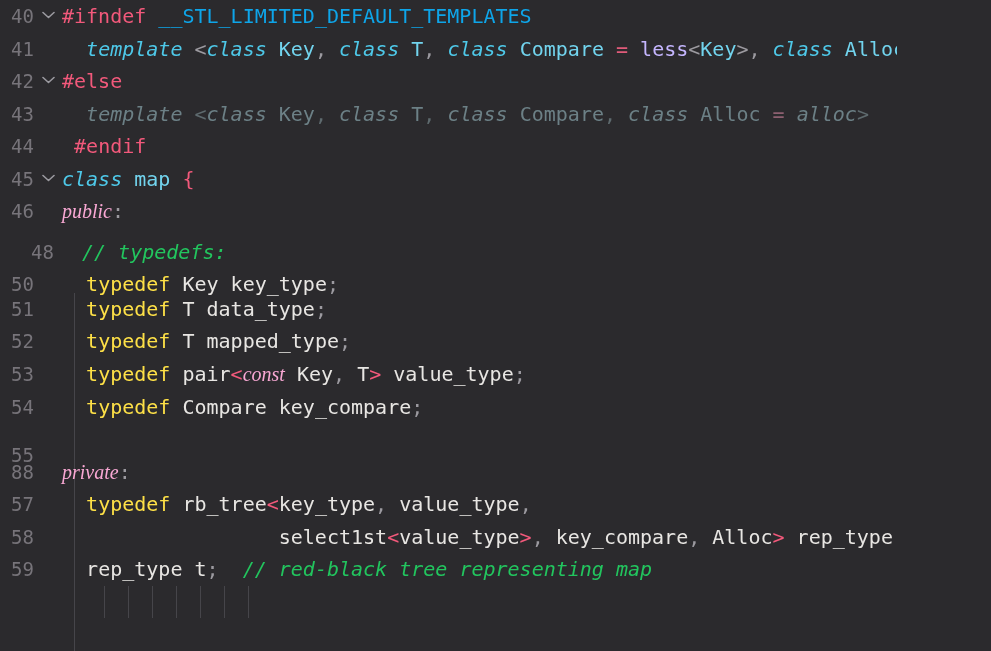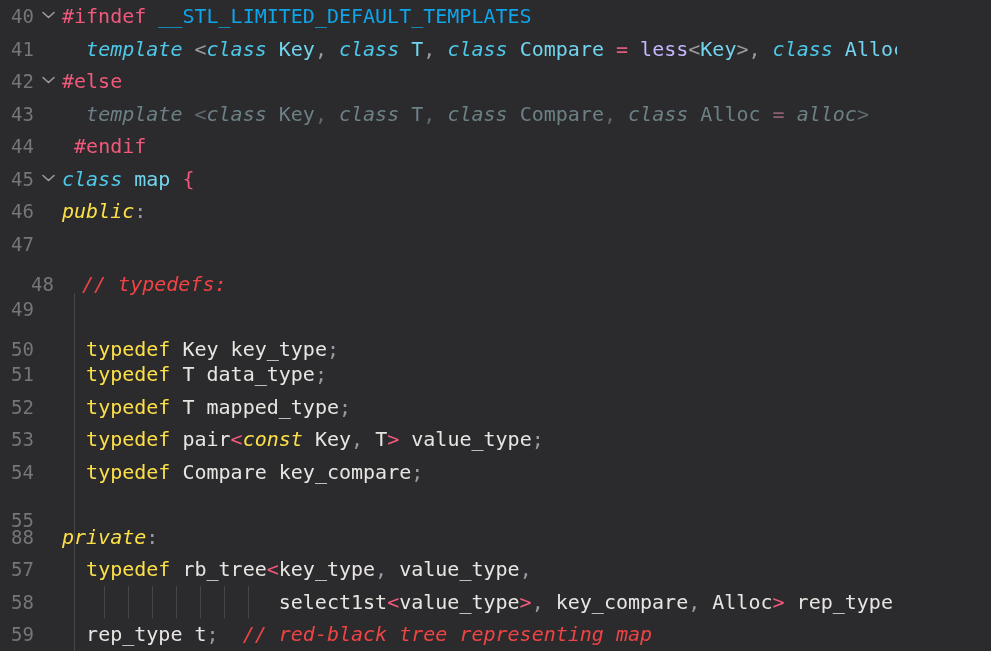--- a/index.html
+++ b/index.html
@@ -74,29 +74,29 @@
   .guide {
     position: absolute;
     width: 1px;
     background: #46454a;
   }
 
   
   .t-pp      { color: #f2597b; }            
   .t-macro   { color: #0ea5e9; }            
   .t-kw      { color: #fde047; }            
-  .t-kw-i    { color: #fde047; font-style: italic; }
+  .t-kw-i    { color: #f9a8d4; font-style: italic; font-family: Liberation Serif, serif; }
   .t-type-i  { color: #4ec8e8; font-style: italic; } 
   .t-type    { color: #72d4ee; }            
   .t-plain   { color: #e8e6e3; }            
   .t-white-b { color: #c4b5fd; }            
   .t-punc    { color: #9c9aa0; }            
   .t-punc-r  { color: #f2597b; }            
   .t-op      { color: #e05b7a; }            
-  .t-comment { color: #ef4444; font-style: italic; }
+  .t-comment { color: #22c55e; font-style: italic; }
   .t-dim     { color: #6c8086; font-style: italic; } 
   .t-dim-n   { color: #6c8086; font-style: normal; }
   .t-dim-op  { color: #8d6070; }
   .t-dim-p   { color: #5e6a6e; }
 </style>
 </head>
 <body>
 
 <div id="editor">
   <div class="guides" id="guides">
@@ -116,23 +116,21 @@
       <div class="row" style="top: 0px;"><span class="gutter-num">41</span><span class="line-text"><span class="t-plain">  </span><span class="t-type-i">template</span><span class="t-plain"> </span><span class="t-punc">&lt;</span><span class="t-type-i">class</span><span class="t-plain"> </span><span class="t-type">Key</span><span class="t-punc">,</span><span class="t-plain"> </span><span class="t-type-i">class</span><span class="t-plain"> </span><span class="t-type">T</span><span class="t-punc">,</span><span class="t-plain"> </span><span class="t-type-i">class</span><span class="t-plain"> </span><span class="t-type">Compare</span><span class="t-plain"> </span><span class="t-op">=</span><span class="t-plain"> </span><span class="t-white-b">less</span><span class="t-punc">&lt;</span><span class="t-type">Key</span><span class="t-punc">&gt;</span><span class="t-punc">,</span><span class="t-plain"> </span><span class="t-type-i">class</span><span class="t-plain"> </span><span class="t-type">Alloc</span><span class="t-plain"> </span><span class="t-op">=</span><span class="t-plain"> </span><span class="t-type-i">alloc</span></span></div>
       <div class="row" style="top: 0px;"><span class="gutter-num">42</span><span class="fold"><svg width="13" height="8" viewBox="0 0 13 8">
             <path d="M1 1.5 L6.5 6.5 L12 1.5" fill="none" stroke="#9b9aa0" stroke-width="1.6" stroke-linecap="round" stroke-linejoin="round"></path>
           </svg></span><span class="line-text"><span class="t-pp">#else</span></span></div>
       <div class="row" style="top: 0px;"><span class="gutter-num">43</span><span class="line-text"><span class="t-dim-n">  </span><span class="t-dim">template</span><span class="t-dim-n"> </span><span class="t-dim-p">&lt;</span><span class="t-dim">class</span><span class="t-dim-n"> </span><span class="t-dim-n">Key</span><span class="t-dim-p">,</span><span class="t-dim-n"> </span><span class="t-dim">class</span><span class="t-dim-n"> </span><span class="t-dim-n">T</span><span class="t-dim-p">,</span><span class="t-dim-n"> </span><span class="t-dim">class</span><span class="t-dim-n"> </span><span class="t-dim-n">Compare</span><span class="t-dim-p">,</span><span class="t-dim-n"> </span><span class="t-dim">class</span><span class="t-dim-n"> </span><span class="t-dim-n">Alloc</span><span class="t-dim-n"> </span><span class="t-dim-op">=</span><span class="t-dim-n"> </span><span class="t-dim">alloc</span><span class="t-dim-p">&gt;</span></span></div>
       <div class="row" style="top: 0px;"><span class="gutter-num">44</span><span class="line-text"><span class="t-plain"> </span><span class="t-pp">#endif</span></span></div>
       <div class="row" style="top: 0px;"><span class="gutter-num">45</span><span class="fold"><svg width="13" height="8" viewBox="0 0 13 8">
             <path d="M1 1.5 L6.5 6.5 L12 1.5" fill="none" stroke="#9b9aa0" stroke-width="1.6" stroke-linecap="round" stroke-linejoin="round"></path>
           </svg></span><span class="line-text"><span class="t-type-i">class</span><span class="t-plain"> </span><span class="t-type">map</span><span class="t-plain"> </span><span class="t-punc-r">{</span></span></div>
       <div class="row" style="top: 0px;"><span class="gutter-num">46</span><span class="line-text"><span class="t-kw-i">public</span><span class="t-punc">:</span></span></div>
-      <div class="row" style="top: 0px;"><span class="gutter-num">47</span><span class="line-text"></span></div>
       <div class="row" style="top: 8px; margin-left: 20px;"><span class="gutter-num">48</span><span class="line-text"><span class="t-comment">// typedefs:</span></span></div>
-      <div class="row" style="top: 0px;"><span class="gutter-num">49</span><span class="line-text"></span></div>
       <div class="row" style="top: 8px; padding-left: 32px;"><span class="gutter-num">50</span><span class="line-text"><span class="t-plain">  </span><span class="t-kw">typedef</span><span class="t-plain"> </span><span class="t-plain">Key</span><span class="t-plain"> </span><span class="t-plain">key_type</span><span class="t-punc">;</span></span></div>
       <div class="row" style="top: 0px;"><span class="gutter-num">51</span><span class="line-text"><span class="t-plain">  </span><span class="t-kw">typedef</span><span class="t-plain"> </span><span class="t-plain">T</span><span class="t-plain"> </span><span class="t-plain">data_type</span><span class="t-punc">;</span></span></div>
       <div class="row" style="top: 0px;"><span class="gutter-num">52</span><span class="line-text"><span class="t-plain">  </span><span class="t-kw">typedef</span><span class="t-plain"> </span><span class="t-plain">T</span><span class="t-plain"> </span><span class="t-plain">mapped_type</span><span class="t-punc">;</span></span></div>
       <div class="row" style="top: 0px;"><span class="gutter-num">53</span><span class="line-text"><span class="t-plain">  </span><span class="t-kw">typedef</span><span class="t-plain"> </span><span class="t-plain">pair</span><span class="t-punc-r">&lt;</span><span class="t-kw-i">const</span><span class="t-plain"> </span><span class="t-plain">Key</span><span class="t-punc">,</span><span class="t-plain"> </span><span class="t-plain">T</span><span class="t-punc-r">&gt;</span><span class="t-plain"> </span><span class="t-plain">value_type</span><span class="t-punc">;</span></span></div>
       <div class="row" style="top: 0px;"><span class="gutter-num">54</span><span class="line-text"><span class="t-plain">  </span><span class="t-kw">typedef</span><span class="t-plain"> </span><span class="t-plain">Compare</span><span class="t-plain"> </span><span class="t-plain">key_compare</span><span class="t-punc">;</span></span></div>
       <div class="row" style="top: 16px;"><span class="gutter-num">55</span><span class="line-text"></span></div>
       <div class="row" style="top: 0px;"><span class="gutter-num">88</span><span class="line-text"><span class="t-kw-i">private</span><span class="t-punc">:</span></span></div>
       <div class="row" style="top: 0px;"><span class="gutter-num">57</span><span class="line-text"><span class="t-plain">  </span><span class="t-kw">typedef</span><span class="t-plain"> </span><span class="t-plain">rb_tree</span><span class="t-punc-r">&lt;</span><span class="t-plain">key_type</span><span class="t-punc">,</span><span class="t-plain"> </span><span class="t-plain">value_type</span><span class="t-punc">,</span></span></div>
       <div class="row" style="top: 0px;"><span class="gutter-num">58</span><span class="line-text"><span class="t-plain">                  </span><span class="t-plain">select1st</span><span class="t-punc-r">&lt;</span><span class="t-plain">value_type</span><span class="t-punc-r">&gt;</span><span class="t-punc">,</span><span class="t-plain"> </span><span class="t-plain">key_compare</span><span class="t-punc">,</span><span class="t-plain"> </span><span class="t-plain">Alloc</span><span class="t-punc-r">&gt;</span><span class="t-plain"> </span><span class="t-plain">rep_type</span><span class="t-punc">;</span></span></div>
       <div class="row" style="top: 0px;"><span class="gutter-num">59</span><span class="line-text"><span class="t-plain">  </span><span class="t-plain">rep_type</span><span class="t-plain"> </span><span class="t-plain">t</span><span class="t-punc">;</span><span class="t-plain">  </span><span class="t-comment">// red-black tree representing map</span></span></div>

